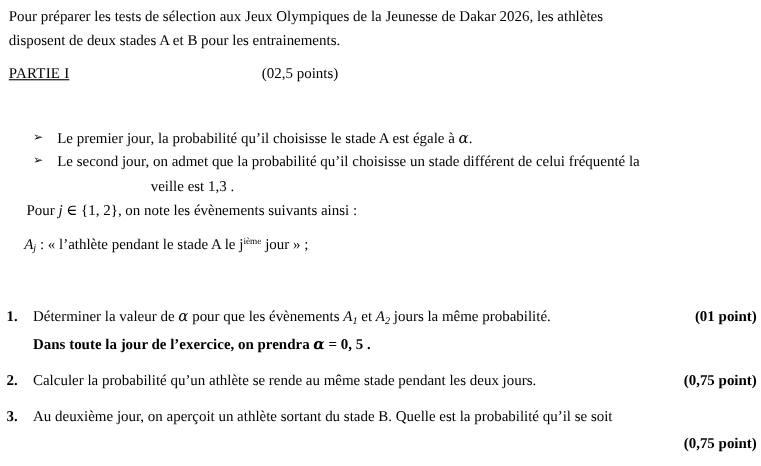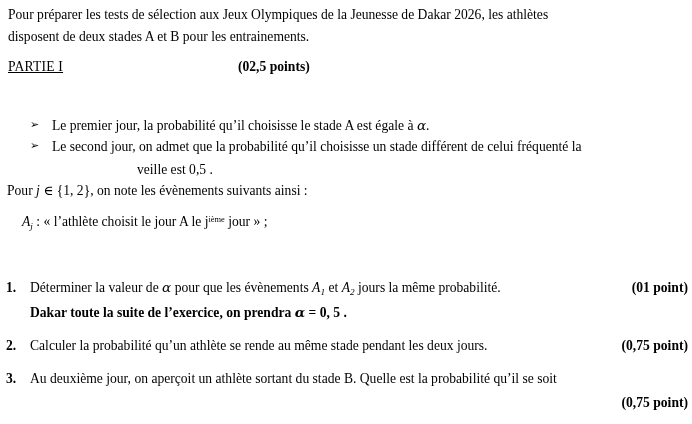--- a/index.html
+++ b/index.html
@@ -33,21 +33,21 @@
   .partie-title {
     left: 8px;
     top: 60px;
     font-weight: normal;
     text-decoration: underline;
     letter-spacing: 0.2px;
   }
   .partie-points {
     left: 238px;
     top: 60px;
-    font-weight: bold;
+    font-weight: normal;
   }
   .subintro { left: 8px; top: 88px; }
 
   .bullet-row {
     position: absolute;
     white-space: nowrap;
   }
   .bullet-row .marker {
     position: absolute;
     left: 0px;
@@ -57,21 +57,21 @@
   }
   .bullet-row .btext {
     position: absolute;
     left: 22px;
     top: 0px;
   }
   .b1 { left: 30px; top: 119px; }
   .b2 { left: 30px; top: 140px; }
   .b2cont { left: 137px; top: 163px; }
 
-  .pourj { left: 7px; top: 184px; }
+  .pourj { left: 24px; top: 184px; }
 
   .evt { left: 22px; }
   .evtA { top: 215px; }
   .evtB { top: 248px; }
 
   .qrow {
     position: absolute;
     left: 6px;
     width: 682px;
   }
@@ -150,34 +150,34 @@
 
   <div class="bullet-row b1">
     <span class="marker">➢</span>
     <span class="btext"><span>Le premier jour, la probabilité qu’il choisisse le stade A est égale à </span><span class="alpha">α</span><span>.</span></span>
   </div>
 
   <div class="bullet-row b2">
     <span class="marker">➢</span>
     <span class="btext">Le second jour, on admet que la probabilité qu’il choisisse un stade différent de celui fréquenté la</span>
   </div>
-  <div class="ln b2cont">veille est 0,5 .</div>
+  <div class="ln b2cont">veille est 1,3 .</div>
 
   <div class="ln pourj"><span>Pour </span><span class="math-var">j</span><span> ∈ {1, 2}, on note les évènements suivants ainsi :</span></div>
 
-  <div class="ln evt evtA"><span class="math-var">A</span><sub>j</sub><span> : « l’athlète choisit le jour A le j</span><sup>ième</sup><span> jour » ;</span></div>
+  <div class="ln evt evtA"><span class="math-var">A</span><sub>j</sub><span> : « l’athlète pendant le stade A le j</span><sup>ième</sup><span> jour » ;</span></div>
 
 
   <div class="qrow q1">
     <span class="qnum">1.</span>
     <span class="qtext"><span>Déterminer la valeur de </span><span class="alpha">α</span><span> pour que les évènements </span><span class="math-var">A</span><sub>1</sub><span> et </span><span class="math-var">A</span><sub>2</sub><span> jours la même probabilité.</span></span>
     <span class="qpts">(01 point)</span>
   </div>
 
-  <div class="hilite"><span>Dakar toute la suite de l’exercice, on prendra </span><span class="alpha">α</span><span> = 0, 5 .</span></div>
+  <div class="hilite"><span>Dans toute la jour de l’exercice, on prendra </span><span class="alpha">α</span><span> = 0, 5 .</span></div>
 
   <div class="qrow q2">
     <span class="qnum">2.</span>
     <span class="qtext">Calculer la probabilité qu’un athlète se rende au même stade pendant les deux jours.</span>
     <span class="qpts">(0,75 point)</span>
   </div>
 
   <div class="qrow q3">
     <span class="qnum">3.</span>
     <span class="qtext">Au deuxième jour, on aperçoit un athlète sortant du stade B. Quelle est la probabilité qu’il se soit</span>

